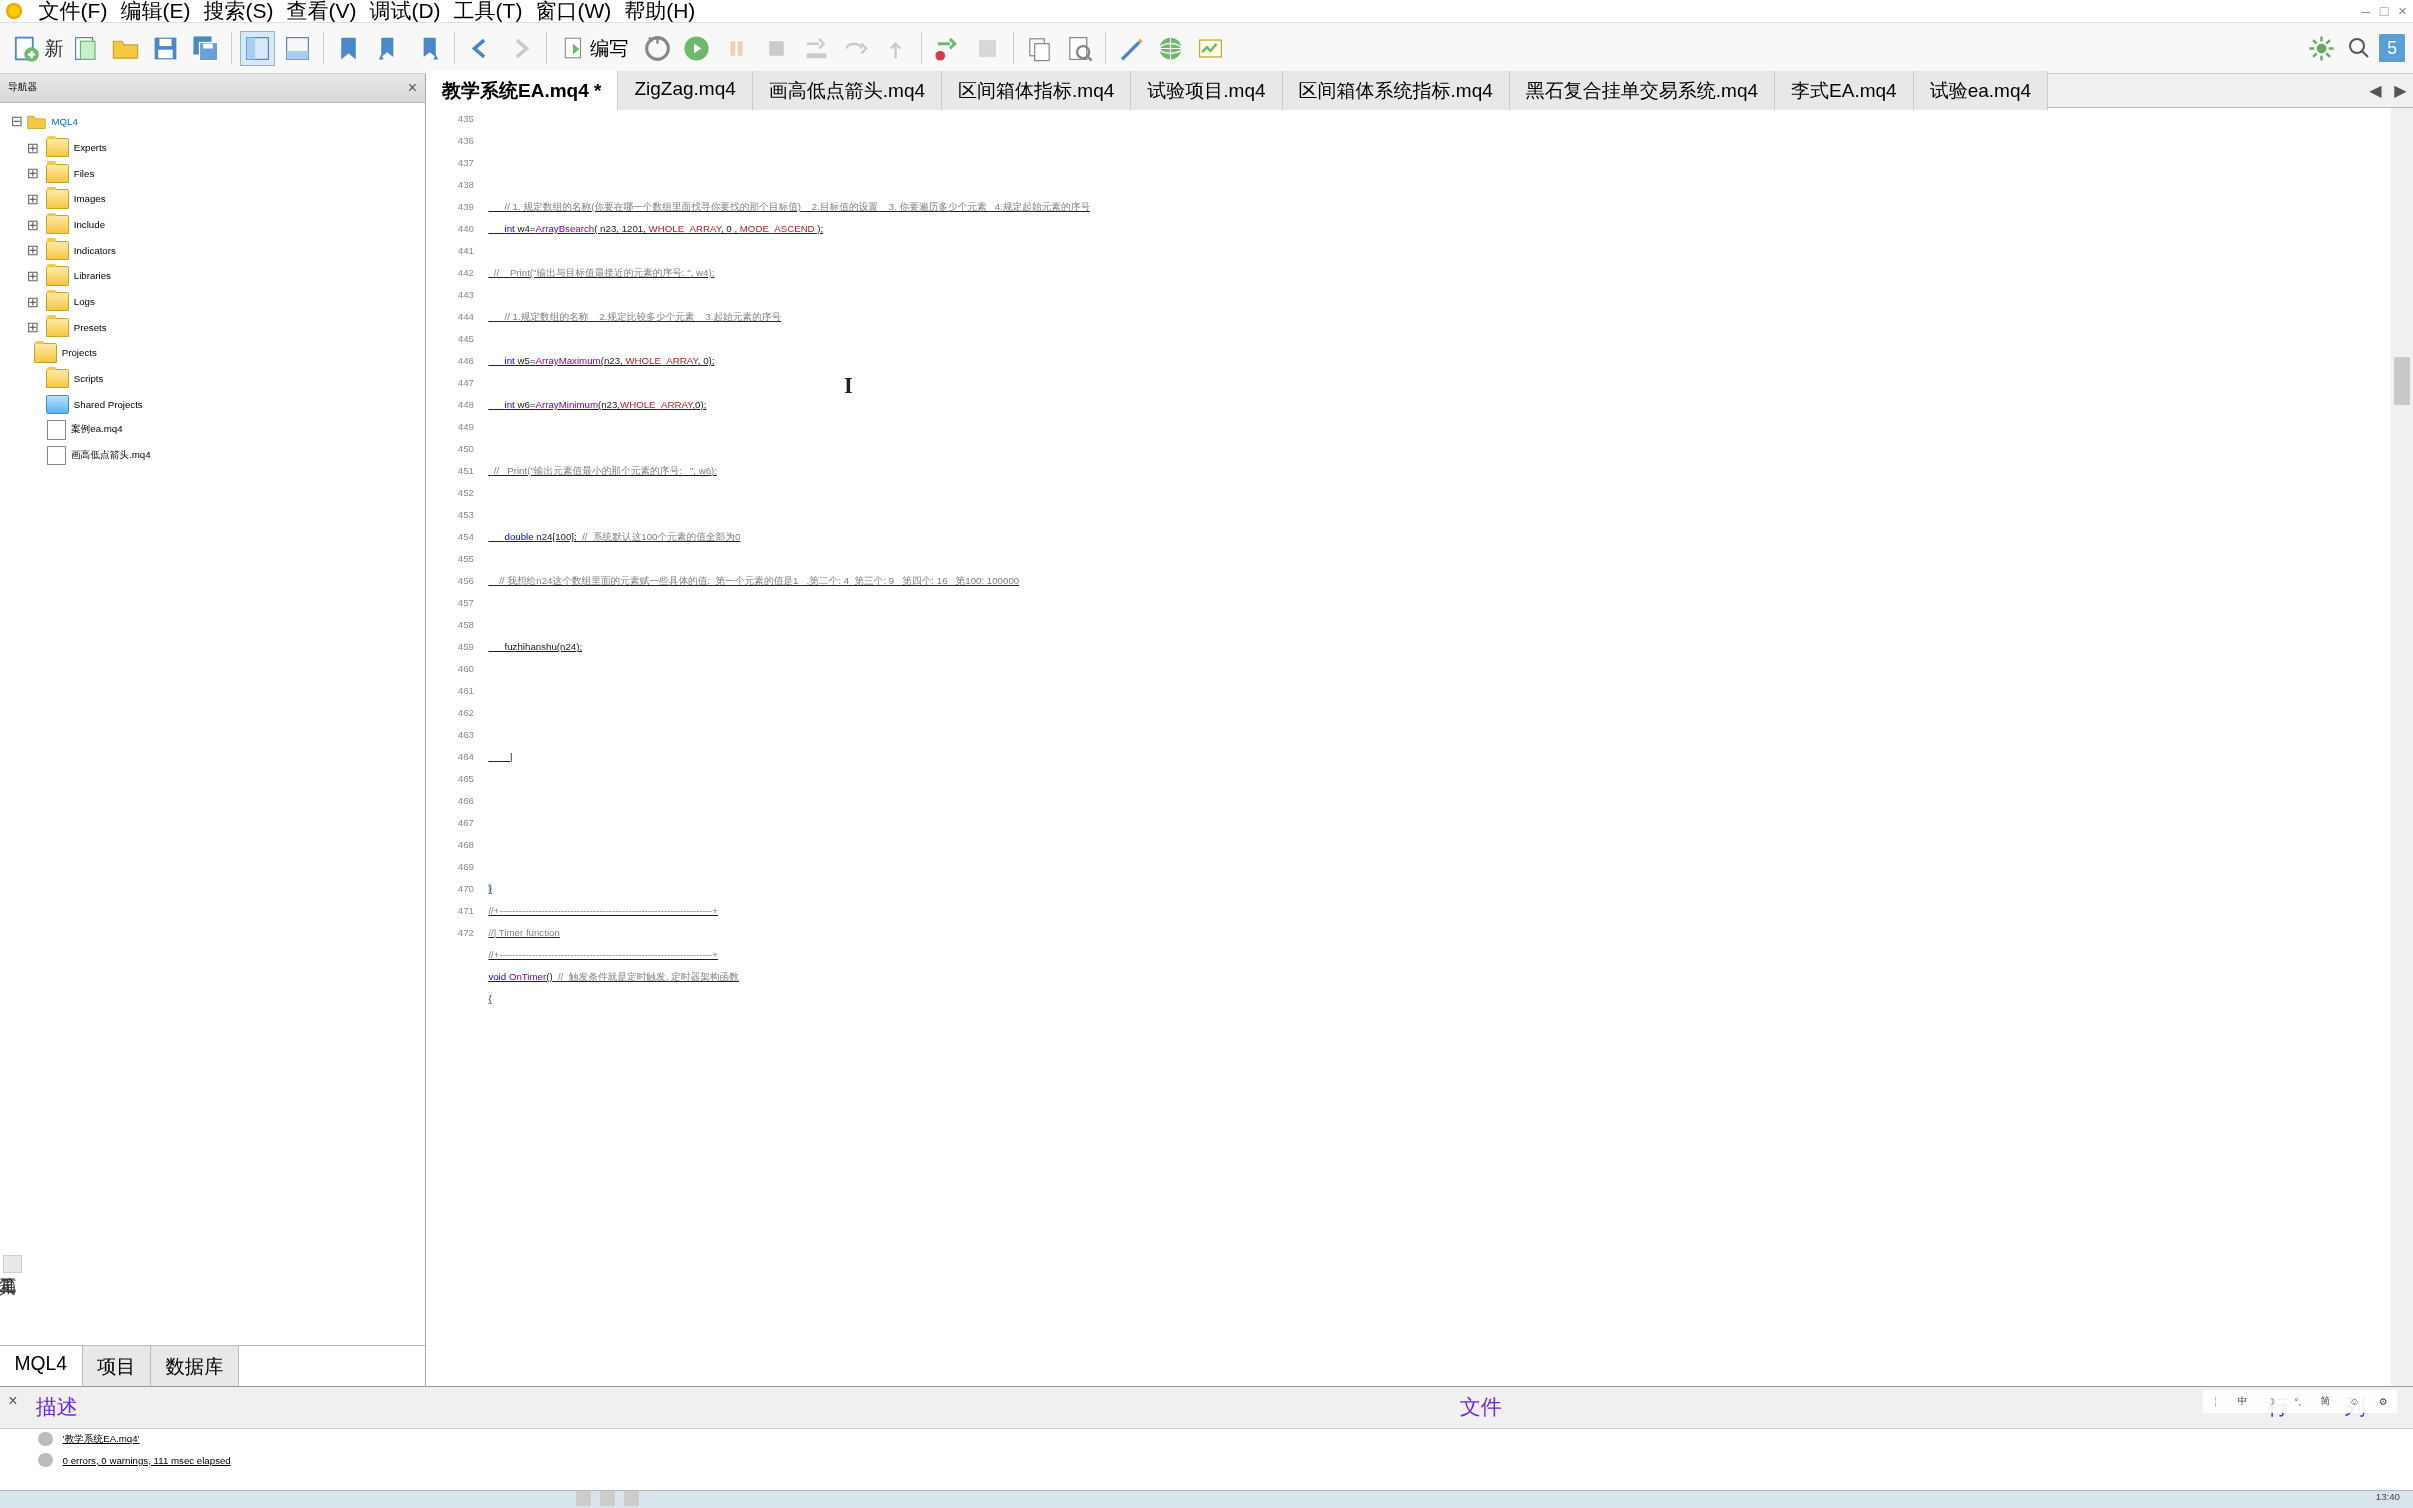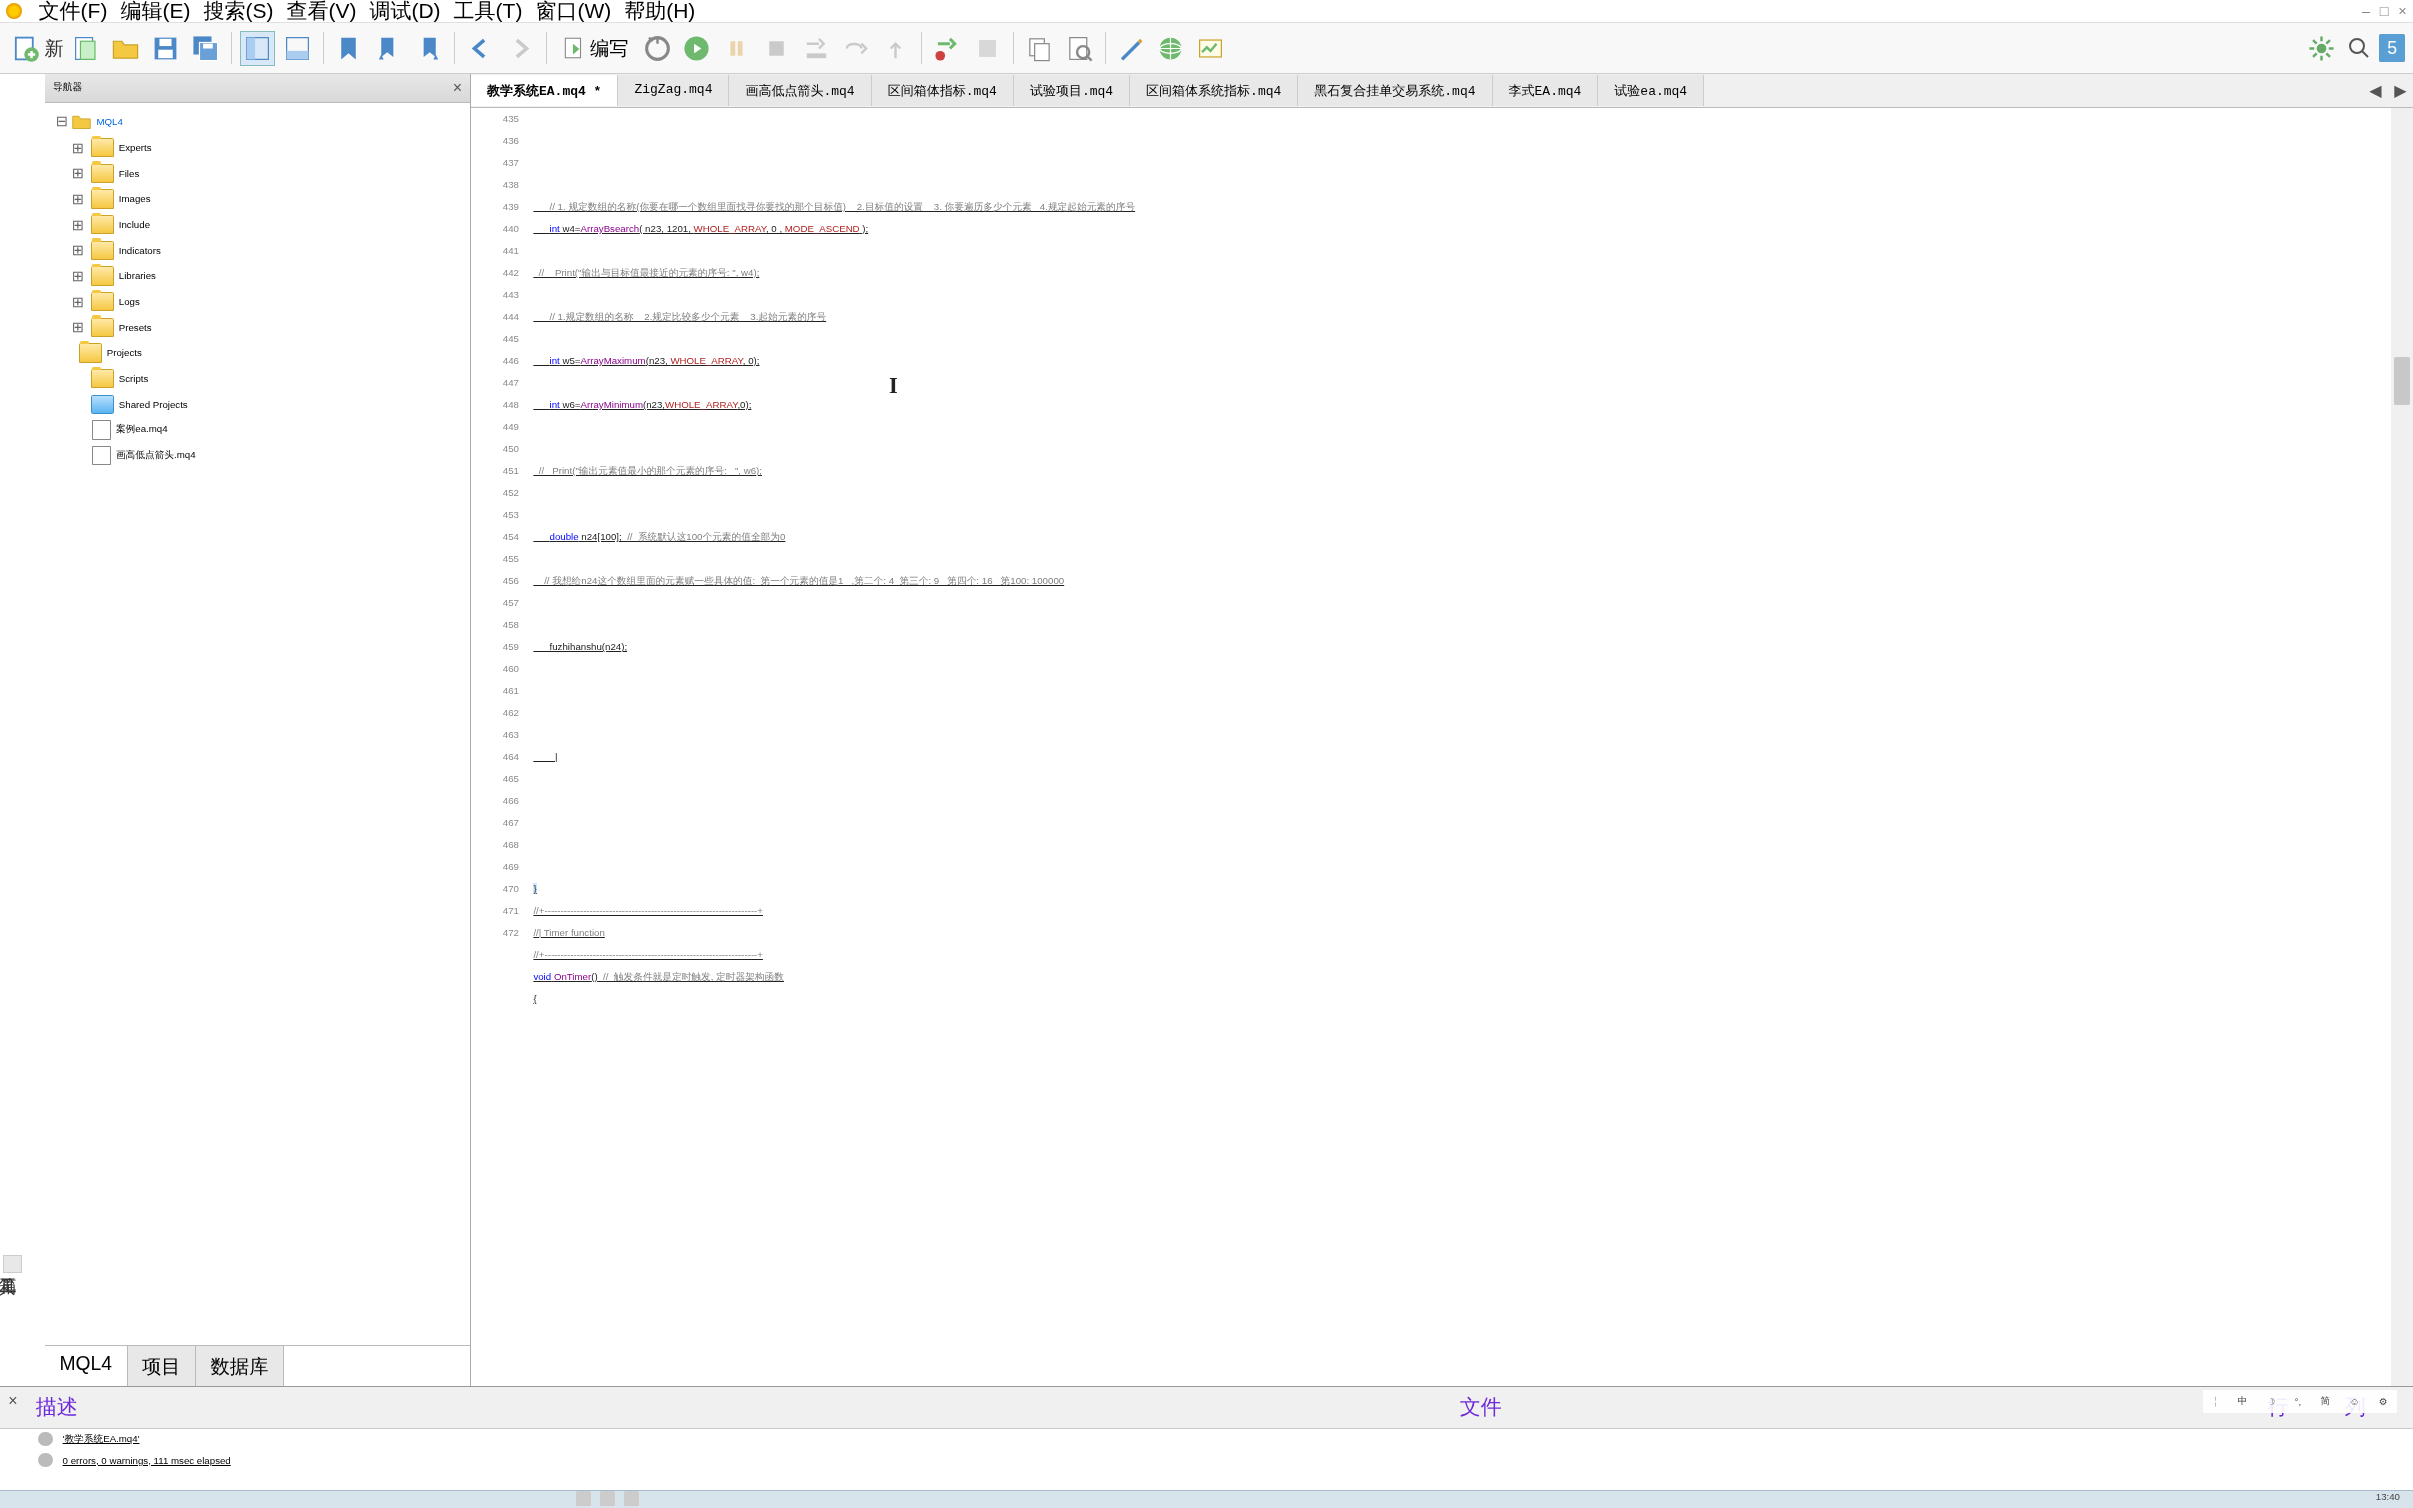--- a/index.html
+++ b/index.html
@@ -20,41 +20,41 @@
 .tb-newlabel { font-size:19.3px; color:#333; margin-left:-3.2px;}
 .tb-compile { display:flex; align-items:center; gap:3.2px; padding:3.2px 6.4px; cursor:pointer;}
 .tb-compile span { font-size:19.3px;}
 .toolbar-right { margin-left:auto; display:flex; align-items:center; gap:8px;}
 .toolbar-right .search-icn { width:24px;height:24px;}
 
 
 .main-area { display: flex; height: calc(100% - 24px - 51px - 39px - 50px - 32px); }
 
 
-.nav-panel { width: 426px; border-right: 0.8px solid #aaa; display: flex; flex-direction: column; margin-left: 45px; }
+.nav-panel { width: 426px; border-right: 0.8px solid #aaa; display: flex; flex-direction: column; }
 .nav-title { background: linear-gradient(#e8e8e8, #d8d8d8); padding: 4.8px 8px; font-size: 19.3px; display:flex; justify-content:space-between; align-items:center; border-bottom:0.8px solid #bbb;}
 .nav-close { cursor:pointer; font-size:16px; color:#555;}
 .nav-tree { flex:1; padding: 4.8px 0; overflow:auto;}
 .tree-item { padding: 3.2px 8px; display: flex; align-items:center; font-size:21px; cursor:pointer;}
 .tree-item.root { color:#0066e0; font-weight:500;}
 .tree-item .expander { width:17.7px; text-align:center; color:#666; font-size:14.5px;}
 .tree-item .folder { width:22.5px; height:19.3px; margin:0 4.8px; display:inline-block;}
 .tree-item .file-icn { width:19.3px; height:19.3px; margin:0 4.8px;}
 .folder-yellow { background: linear-gradient(#ffe9a8, #f5c842); border:0.8px solid #c9a227; border-radius:1.6px 1.6px 0 0; position:relative;}
 .folder-yellow::before { content:''; position:absolute; top:-3.2px; left:0; width:40%; height:3.2px; background:#f5c842; border-radius:1.6px 1.6px 0 0;}
 .folder-blue { background: linear-gradient(#b8e0ff, #5ab4f0); border:0.8px solid #3a8fc9; border-radius:1.6px;}
 .file-generic { background:#fff; border:0.8px solid #888; border-radius:0.8px;}
 .nav-bottom-tabs { display:flex; border-top:0.8px solid #bbb;}
 .nav-bottom-tabs .btab { padding:6.4px 14.5px; font-size:19.3px; border-right:0.8px solid #bbb; background:#e8e8e8; cursor:pointer;}
 .nav-bottom-tabs .btab.active { background:#fff; }
 
 
 .editor-area { flex:1; display:flex; flex-direction:column; }
 .file-tabs { display:flex; background:#f0f0f0; border-bottom:0.8px solid #bbb; align-items:center; height:34px;}
-.file-tab { padding:6.4px 16px; font-size:13px; border-right:0.8px solid #ccc; background:#e8e8e8; cursor:pointer; white-space:nowrap;font-family:Liberation Mono, monospace;}
+.file-tab { padding:6.4px 16px; font-size:19px; border-right:0.8px solid #ccc; background:#e8e8e8; cursor:pointer; white-space:nowrap;}
 .file-tab.active { background:#fff; font-weight:bold;}
 .file-tabs .nav-arrow { padding:3.2px 6.4px; font-size:16px; color:#555; cursor:pointer;}
 .editor-body { flex:1; display:flex; font-family:"NSimSun","SimSun",Consolas,monospace; font-size:20px; line-height:22px; overflow:hidden; position:relative;}
 .gutter { width:56px; text-align:right; color:#8a8a8a; padding-right:8px; user-select:none; background:#fff;}
 .gutter div { height:22px;}
 .code { flex:1; white-space:pre; color:#222; position:relative;}
 .code-line { height:22px; padding-left:6.4px;text-decoration:underline;}
 .c-comment { color:#808080;}
 .c-func { color:#8b008b;}
 .c-const { color:#b22222;}

